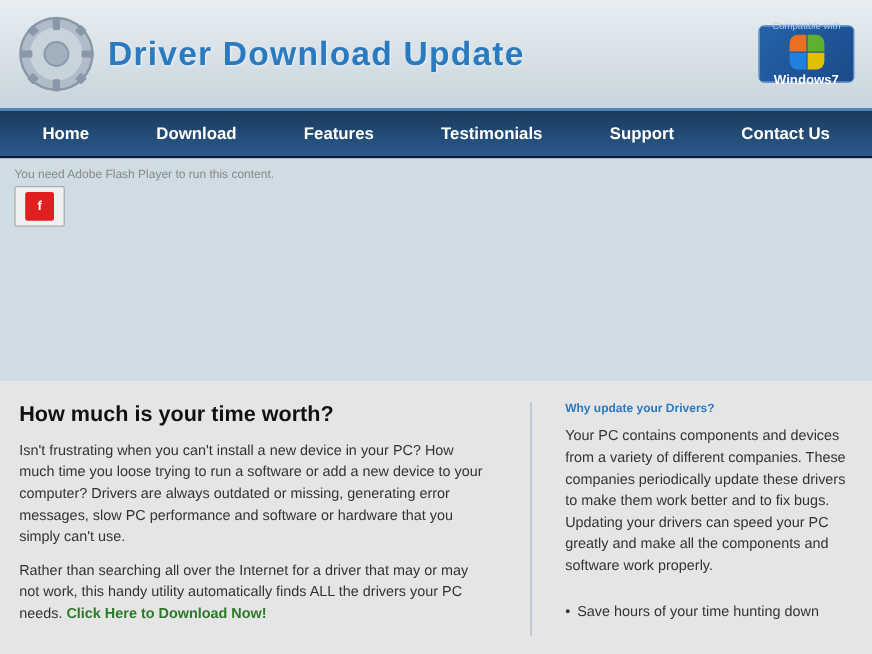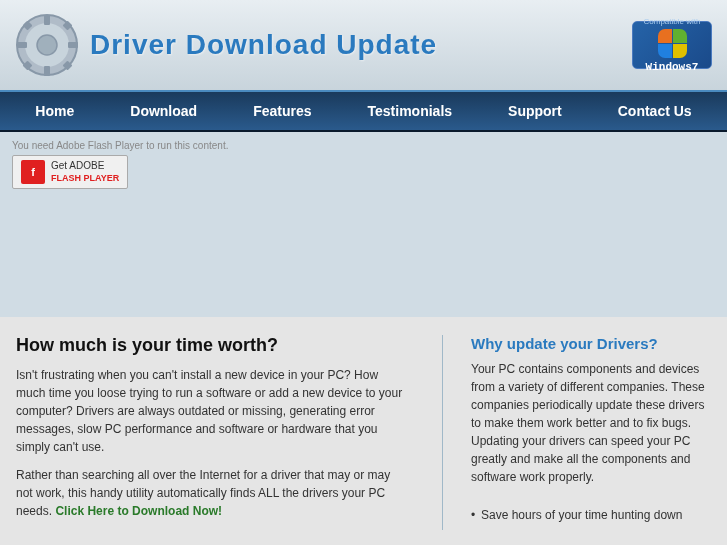--- a/index.html
+++ b/index.html
@@ -61,21 +61,20 @@
     }
     .win7-logo .q1 { width: 14px; height: 14px; background: #e87020; border-radius: 50% 0 0 0; }
     .win7-logo .q2 { width: 14px; height: 14px; background: #60b030; border-radius: 0 50% 0 0; }
     .win7-logo .q3 { width: 14px; height: 14px; background: #2080e0; border-radius: 0 0 0 50%; }
     .win7-logo .q4 { width: 14px; height: 14px; background: #e0c000; border-radius: 0 0 50% 0; }
     .win7-badge .win7-text {
       font-size: 11px;
       font-weight: bold;
       color: white;
       margin-top: 3px;
-      font-family: Liberation Mono, monospace;
     }
 
     
     .navbar {
       background: linear-gradient(to bottom, #1a3a5c, #2a5a8c);
       display: flex;
       align-items: center;
       justify-content: center;
       height: 42px;
       border-top: 2px solid #4a8abf;
@@ -160,21 +159,21 @@
       line-height: 1.5;
       margin-bottom: 10px;
     }
     .cta-link {
       color: #2a7a2a;
       text-decoration: none;
       font-weight: bold;
     }
 
     .right-col h3 {
-      font-size: 15px;
+      font-size: 10px;
       font-weight: bold;
       color: #2a7abf;
       margin-bottom: 8px;
     }
     .right-col p {
       font-size: 12px;
       color: #333;
       line-height: 1.5;
       margin-bottom: 20px;
     }
@@ -248,24 +247,20 @@
   <a class="nav-item" href="#">Features</a>
   <a class="nav-item" href="#">Testimonials</a>
   <a class="nav-item" href="#">Support</a>
   <a class="nav-item" href="#">Contact Us</a>
 </nav>
 
 <div class="flash-area">
   <div class="flash-notice">You need Adobe Flash Player to run this content.</div>
   <div class="flash-player-box">
     <div class="flash-icon">f</div>
-    <div class="flash-text">
-      <div>Get ADOBE</div>
-      <strong>FLASH PLAYER</strong>
-    </div>
   </div>
 </div>
 
 <div class="bottom-content">
   <div class="left-col">
     <h2>How much is your time worth?</h2>
     <p>Isn't frustrating when you can't install a new device in your PC? How much time you loose trying to run a software or add a new device to your computer? Drivers are always outdated or missing, generating error messages, slow PC performance and software or hardware that you simply can't use.</p>
     <p>
       <span>Rather than searching all over the Internet for a driver that may or may not work, this handy utility automatically finds ALL the drivers your PC needs.</span>
       <a class="cta-link" href="#">Click Here to Download Now!</a>

